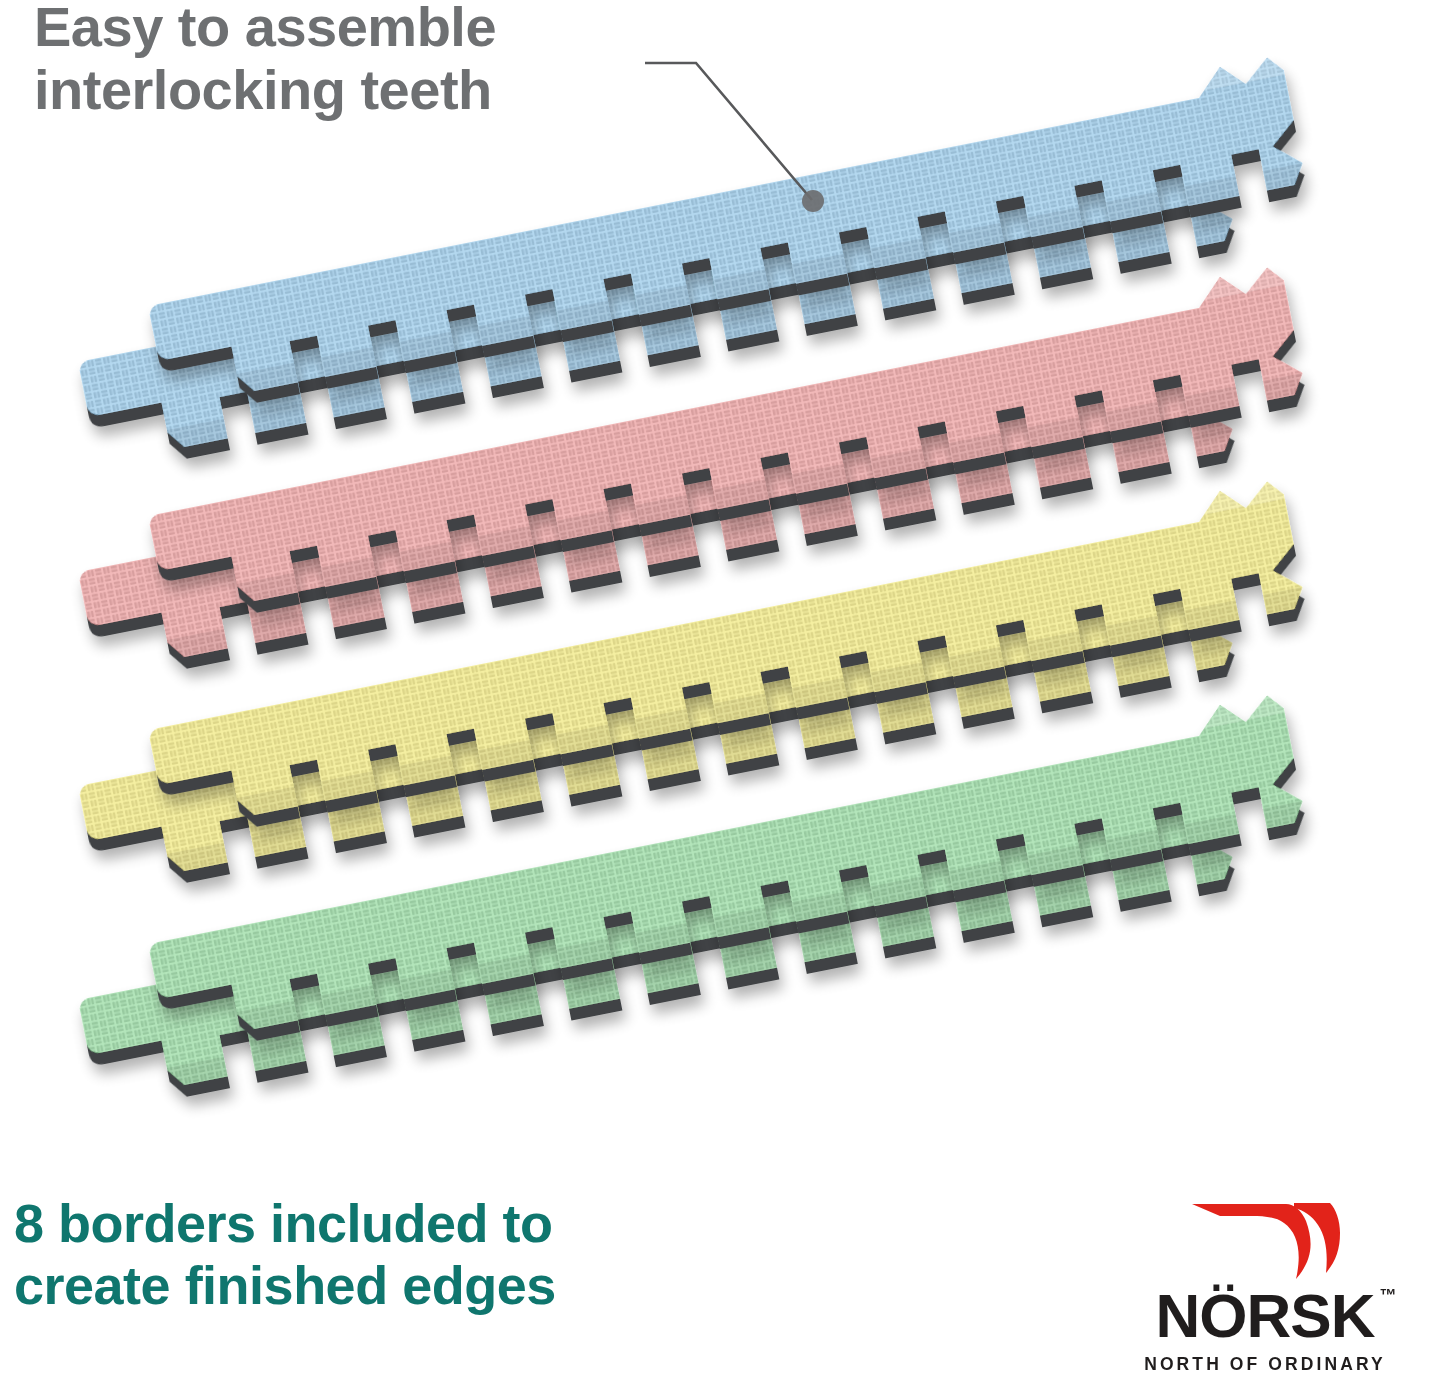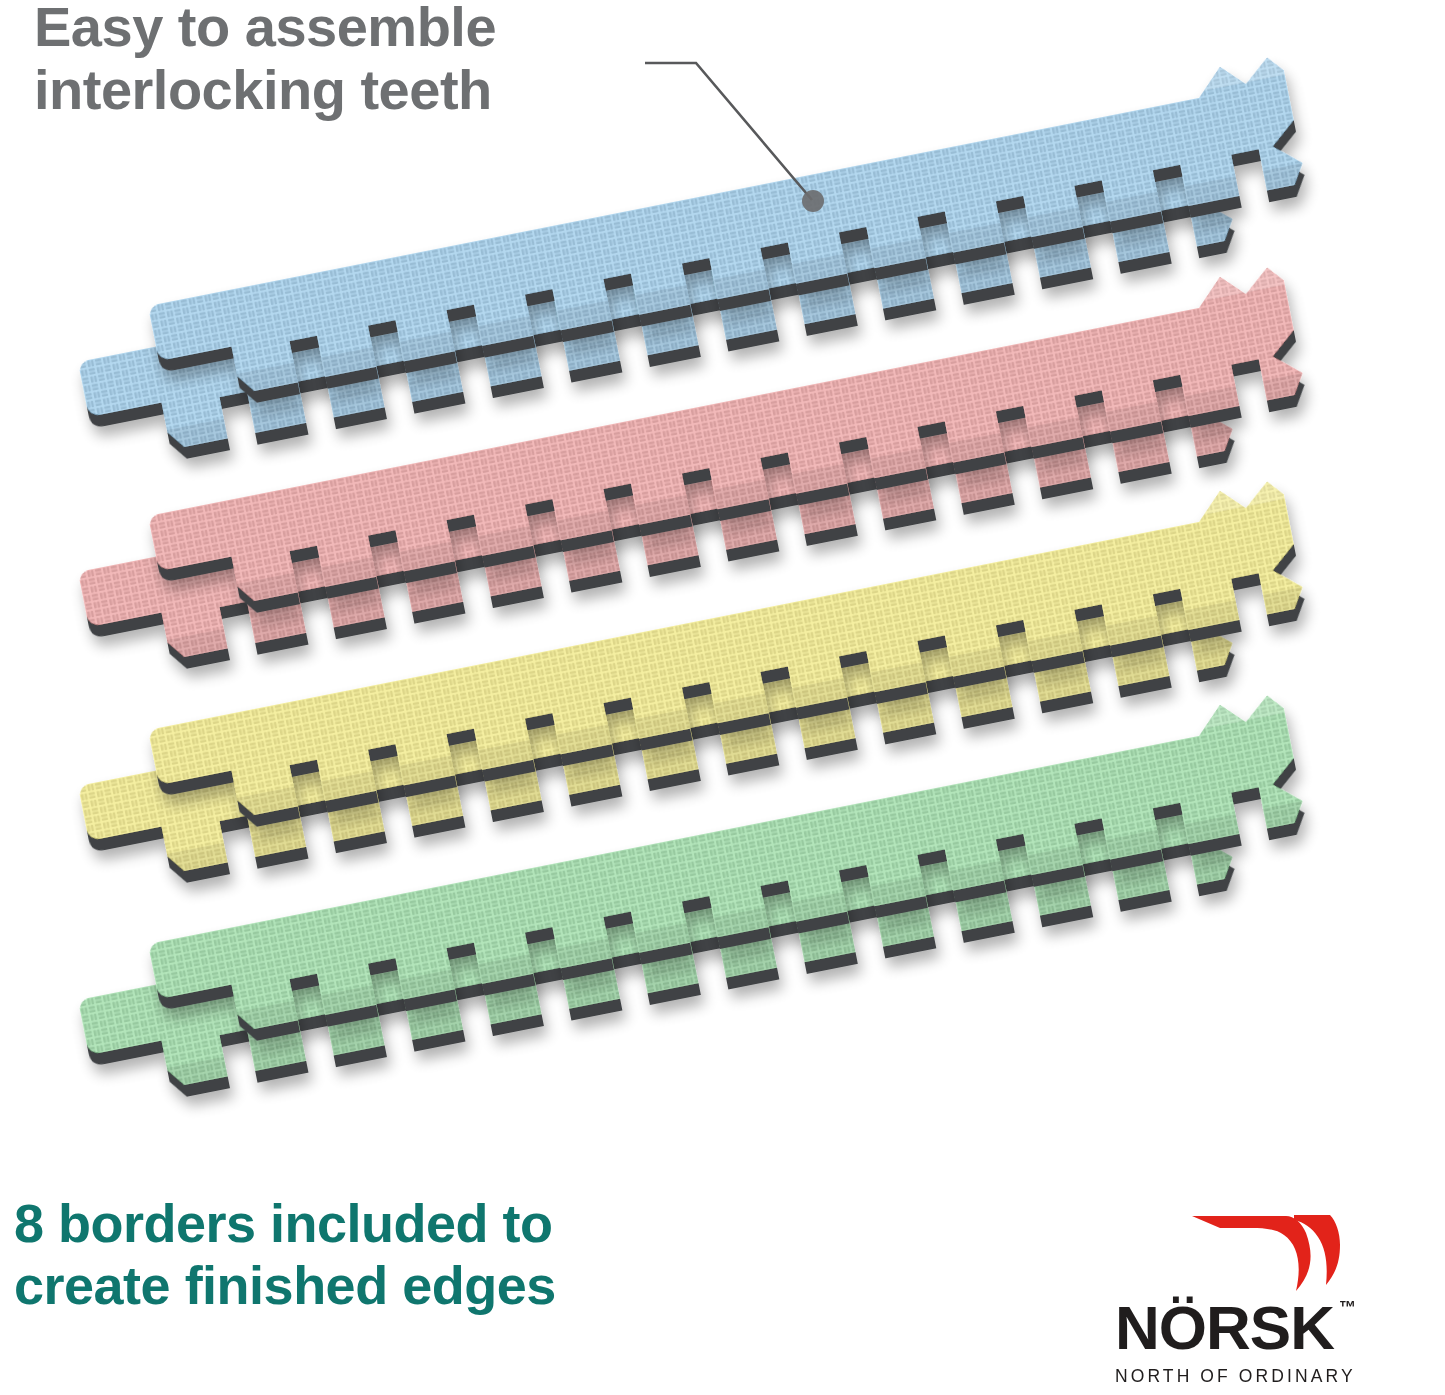--- a/index.html
+++ b/index.html
@@ -38,23 +38,23 @@
 
   
   .callout{position:absolute;left:0;top:0;width:1445px;height:1395px;pointer-events:none;}
 
   
   .mats{position:absolute;left:0;top:0;width:1445px;height:1395px;}
 
   
   .logo{
     position:absolute;
-    right:30px; bottom:8px;
+    right:30px; bottom:20px;
     width:300px;
-    text-align:left;
+    text-align:center;
   }
   .logo-mark{display:block;margin:0 auto 4px auto;}
   .logo-word{
     position:relative;
     display:inline-block;
     color:#201d1d;
     font-size:62px;
     font-weight:bold;
     letter-spacing:-1px;
     line-height:1;
@@ -63,21 +63,21 @@
     position:absolute;
     top:2px; right:-22px;
     font-size:17px;
     font-weight:bold;
     letter-spacing:0;
   }
   .logo-tag{
     margin-top:7px;
     color:#201d1d;
     font-size:17.5px;
-    font-weight:normal;
+    font-weight:bold;
     letter-spacing:3.1px;
   }
 </style>
 </head>
 <body>
 
 <div class="stage">
 
   <svg class="mats" viewBox="0 0 1445 1395">
     <defs>

